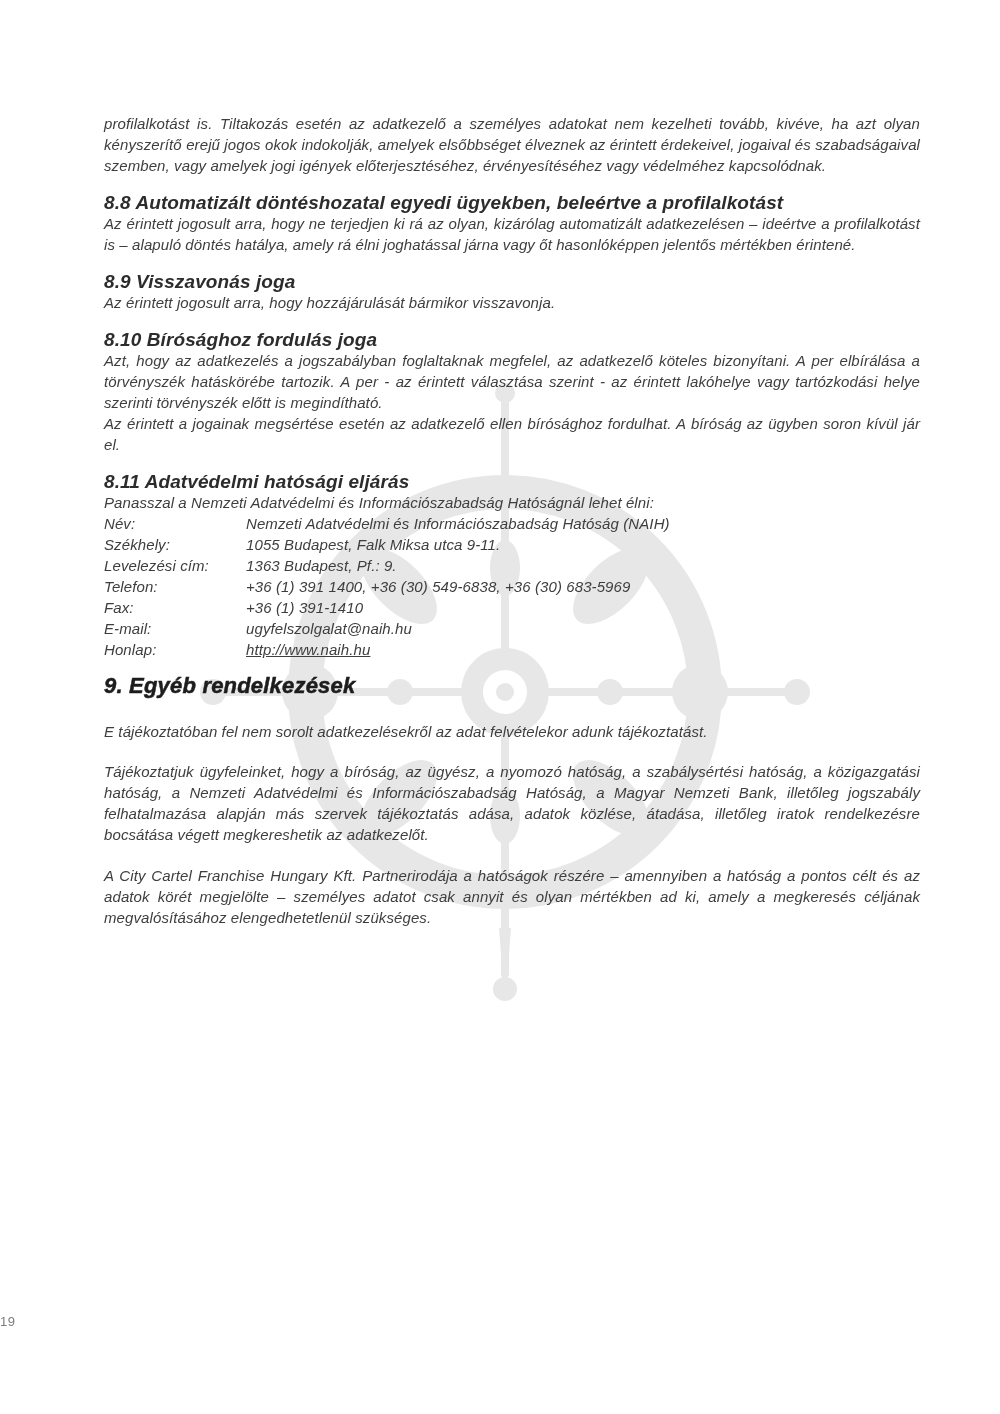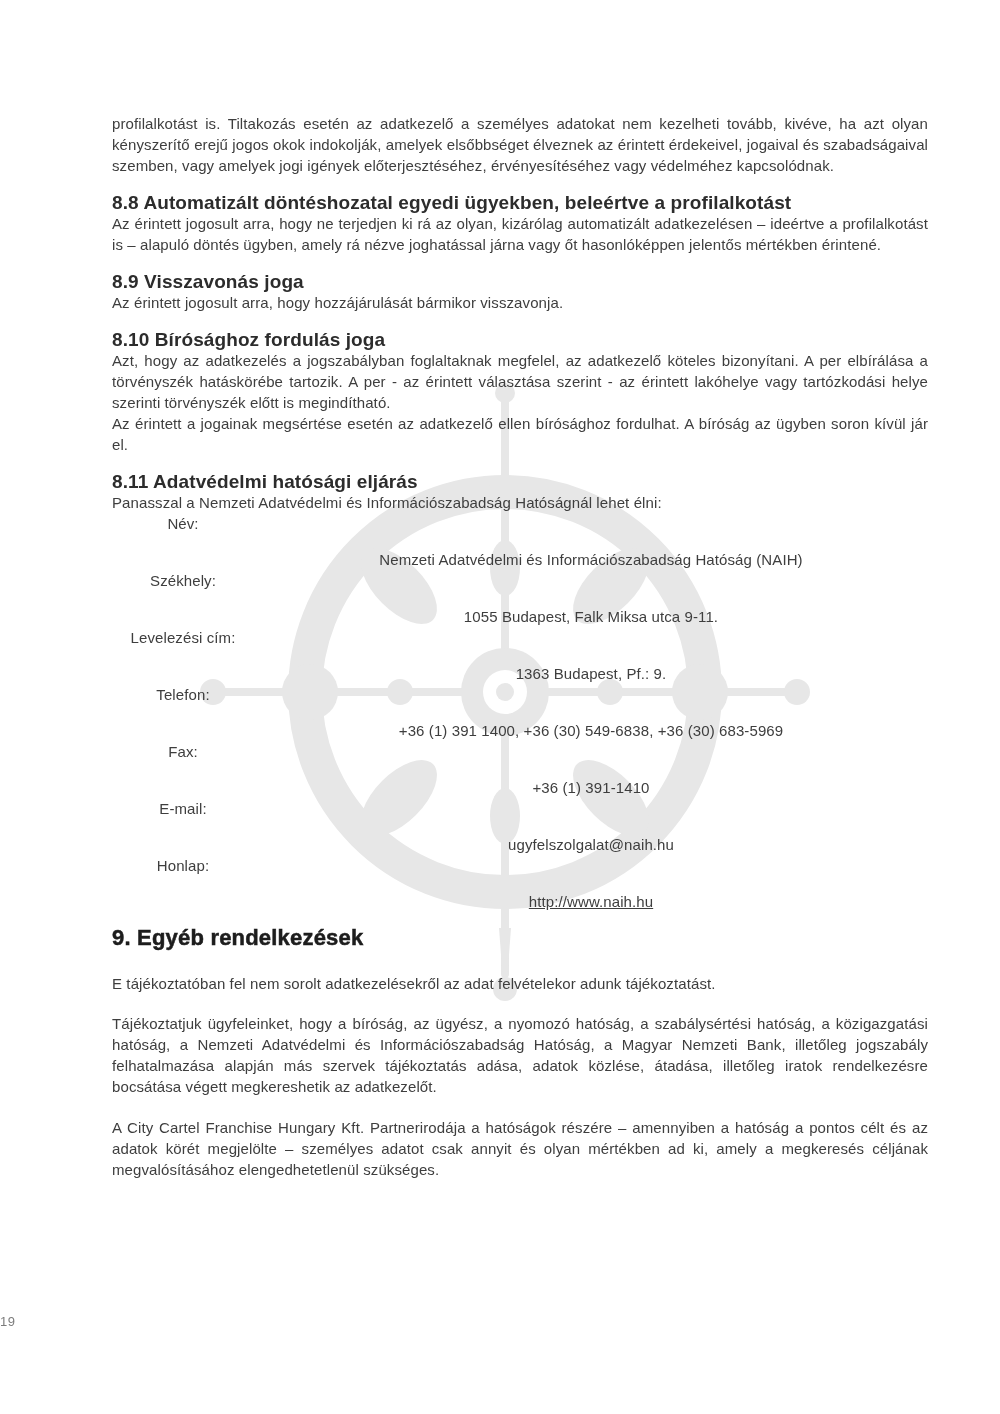--- a/index.html
+++ b/index.html
@@ -2,41 +2,41 @@
 <html lang="hu"><head>
 <meta charset="utf-8">
 <style>
   html,body{margin:0;padding:0;background:#ffffff;}
   .page{
     position:relative;width:1000px;height:1414px;background:#ffffff;
     overflow:hidden;font-family:"Liberation Sans",sans-serif;
   }
   .watermark{position:absolute;left:195px;top:383px;width:620px;height:620px;z-index:0;}
   .content{
-    position:absolute;left:112px;top:113px;width:816px;z-index:1;
-    color:#3e3e3e;font-size:15px;line-height:21px;letter-spacing:0.1px;
+    position:absolute;left:104px;top:113px;width:816px;z-index:1;
+    color:#3e3e3e;font-size:15px;line-height:21px;letter-spacing:0.1px;font-style:italic;
   }
   p{margin:0;}
   .just{text-align:justify;}
   h3{
     font-size:19px;line-height:21px;margin:16px 0 0 0;
     font-weight:700;color:#2c2c2c;letter-spacing:0.1px;
   }
   h2{
     font-size:22px;line-height:28px;margin:12px 0 0 0;
     font-weight:700;color:#1d1d1d;letter-spacing:0.2px;
     -webkit-text-stroke:0.5px #1d1d1d;
   }
   .p-after-h9{margin-top:21px;}
   .p2{margin-top:19px;}
   .p3{margin-top:20px;}
-  .contact{margin:0;text-align:center;}
+  .contact{margin:0;}
   .crow{display:flex;line-height:21px;}
   .clabel{width:142px;flex:0 0 142px;}
-  .cvalue{flex:1;margin-top:36px;}
+  .cvalue{flex:1;}
   a.doc-link{color:inherit;text-decoration:underline;cursor:pointer;}
   .pagenum{
     position:absolute;left:0;top:1314px;width:100%;
     font-size:13px;color:#7c7c7c;z-index:1;letter-spacing:0.5px;
   }
 </style>
 </head>
 <body>
 
 <div class="page">
@@ -72,21 +72,21 @@
       <circle cx="310" cy="309" r="22" fill="#ffffff"></circle>
       <circle cx="310" cy="309" r="9"></circle>
     </g>
   </svg>
 
   <div class="content">
 
     <p class="just">profilalkotást is. Tiltakozás esetén az adatkezelő a személyes adatokat nem kezelheti tovább, kivéve, ha azt olyan kényszerítő erejű jogos okok indokolják, amelyek elsőbbséget élveznek az érintett érdekeivel, jogaival és szabadságaival szemben, vagy amelyek jogi igények előterjesztéséhez, érvényesítéséhez vagy védelméhez kapcsolódnak.</p>
 
     <h3>8.8 Automatizált döntéshozatal egyedi ügyekben, beleértve a profilalkotást</h3>
-    <p class="just">Az érintett jogosult arra, hogy ne terjedjen ki rá az olyan, kizárólag automatizált adatkezelésen – ideértve a profilalkotást is – alapuló döntés ügyben, amely rá nézve joghatással járna vagy őt hasonlóképpen jelentős mértékben érintené.</p>
+    <p class="just">Az érintett jogosult arra, hogy ne terjedjen ki rá az olyan, kizárólag automatizált adatkezelésen – ideértve a profilalkotást is – alapuló döntés hatálya, amely rá élni joghatással járna vagy őt hasonlóképpen jelentős mértékben érintené.</p>
 
     <h3>8.9 Visszavonás joga</h3>
     <p>Az érintett jogosult arra, hogy hozzájárulását bármikor visszavonja.</p>
 
     <h3>8.10 Bírósághoz fordulás joga</h3>
     <p class="just">Azt, hogy az adatkezelés a jogszabályban foglaltaknak megfelel, az adatkezelő köteles bizonyítani. A per elbírálása a törvényszék hatáskörébe tartozik. A per - az érintett választása szerint - az érintett lakóhelye vagy tartózkodási helye szerinti törvényszék előtt is megindítható.</p>
     <p class="just">Az érintett a jogainak megsértése esetén az adatkezelő ellen bírósághoz fordulhat. A bíróság az ügyben soron kívül jár el.</p>
 
     <h3>8.11 Adatvédelmi hatósági eljárás</h3>
     <p>Panasszal a Nemzeti Adatvédelmi és Információszabadság Hatóságnál lehet élni:</p>

